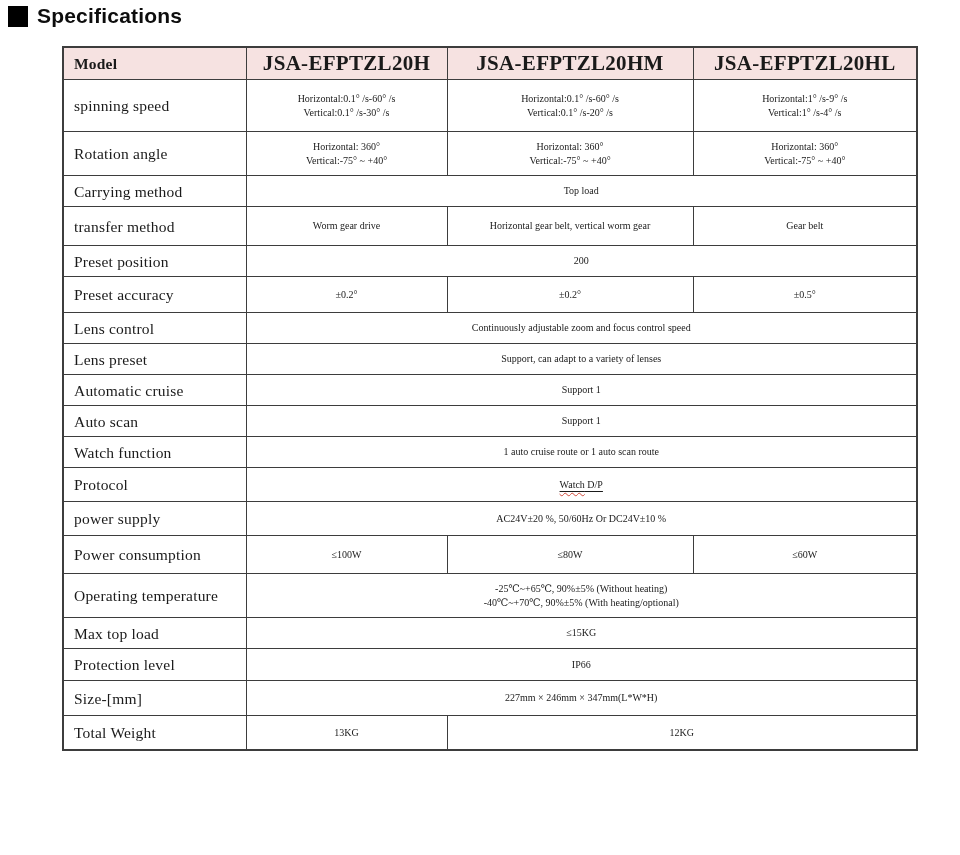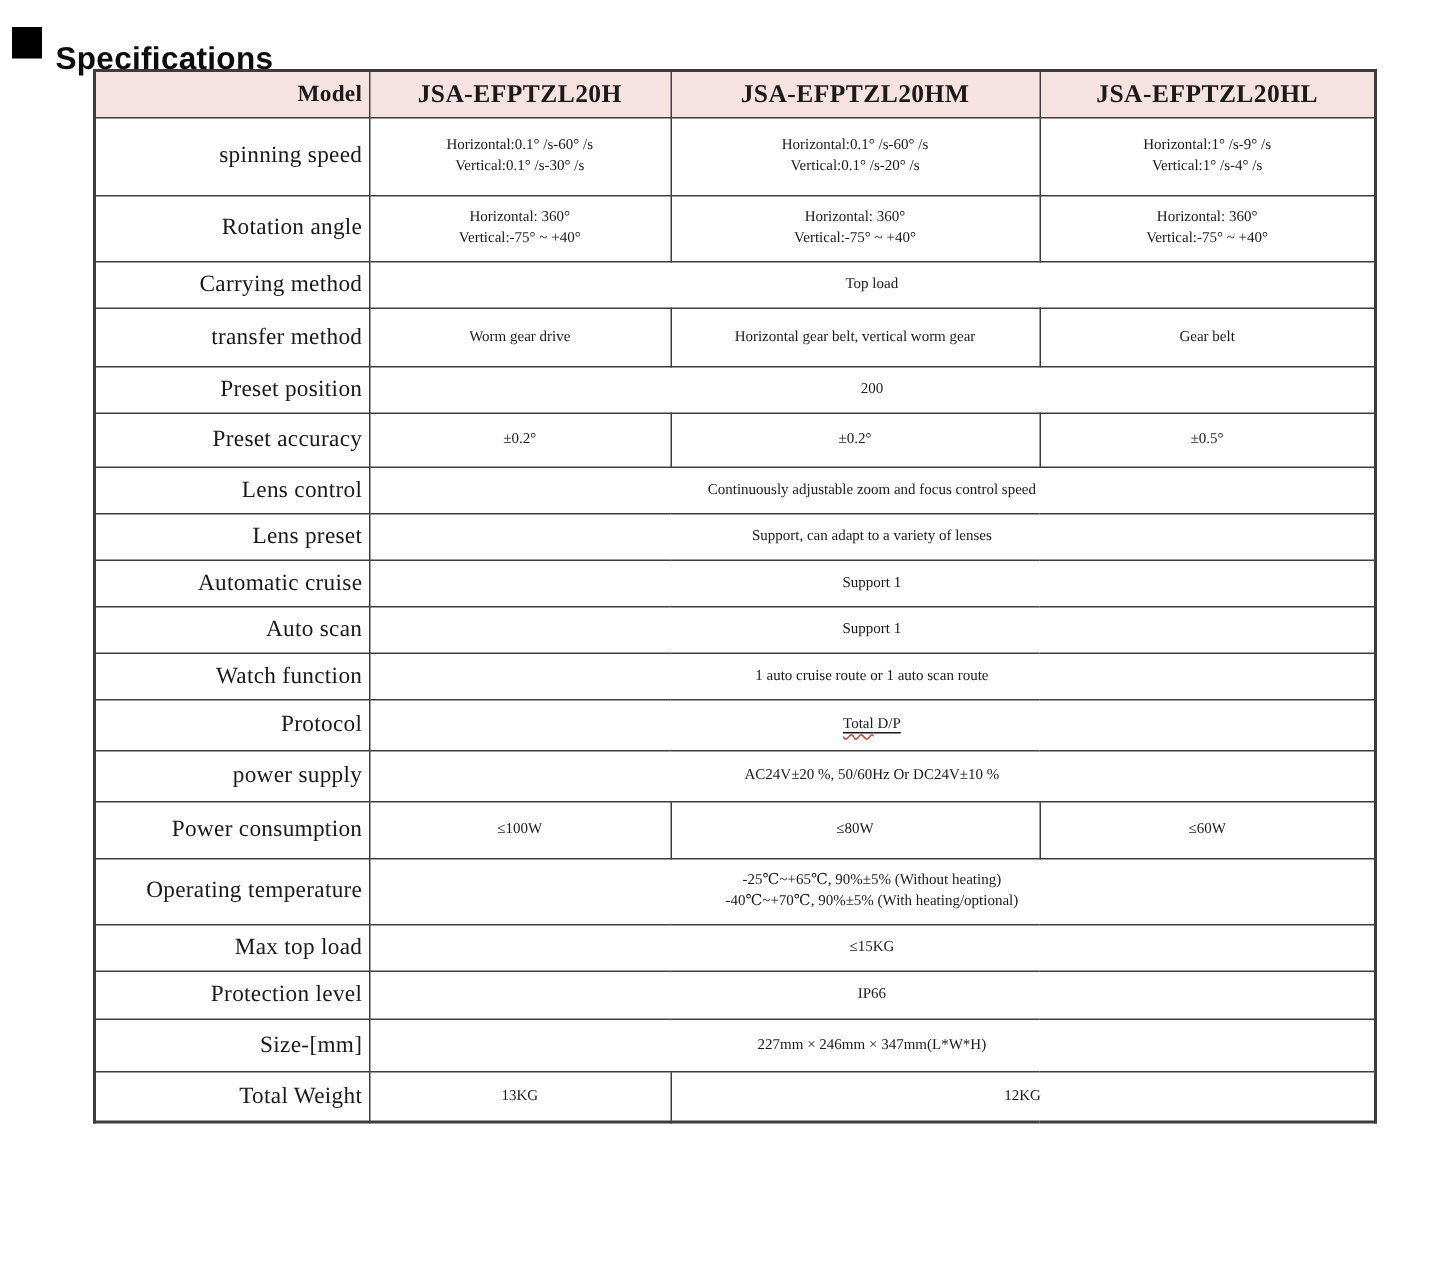--- a/index.html
+++ b/index.html
@@ -7,38 +7,38 @@
     width:960px;height:855px;background:#ffffff;position:relative;
     font-family:"Liberation Serif","DejaVu Serif",serif;color:#1a1a1a;
     overflow:hidden;
   }
   .title-bar{
     position:absolute;left:8px;top:4px;display:flex;align-items:center;gap:9px;
   }
   .title-sq{width:20px;height:21px;background:#000;}
   .page-title{
     font-family:"Liberation Sans","DejaVu Sans",sans-serif;
-    font-weight:bold;font-size:21px;color:#0d0d0d;letter-spacing:0.2px;margin-top:24px;
+    font-weight:bold;font-size:21px;color:#0d0d0d;letter-spacing:0.2px;
   }
   table.spec{
     position:absolute;left:62px;top:46px;width:854px;
     border-collapse:collapse;table-layout:fixed;
     border:2px solid #3d3d3d;
   }
   .spec th,.spec td{
     border:1px solid #3d3d3d;
     font-size:10px;line-height:1.4;
     text-align:center;vertical-align:middle;
     padding:1px 4px;overflow:hidden;
   }
   .spec th{
-    background:#f6e2e1;font-weight:bold;font-size:17px;letter-spacing:0.3px;
+    background:#f6e2e1;font-weight:bold;font-size:21px;letter-spacing:0.3px;
   }
   .spec th.lbl,.spec td.lbl{
-    text-align:right;padding-left:10px;font-size:15.5px;letter-spacing:0.2px;
+    text-align:left;padding-left:10px;font-size:15.5px;letter-spacing:0.2px;
   }
   .two-line .ln{display:block;}
   .underl{text-decoration:underline;text-underline-offset:3px;}
   .wavy{
     text-decoration-line:underline;text-decoration-style:wavy;
     text-decoration-color:#d04a3a;text-decoration-thickness:1px;
     text-underline-offset:4px;
   }
 </style>
 </head>
@@ -144,21 +144,21 @@
 
   <tr style="height:31px">
     <td class="lbl">Watch function</td>
     <td colspan="3">1 auto cruise route or 1 auto scan route</td>
   </tr>
 
 
   <tr style="height:34px">
     <td class="lbl">Protocol</td>
     <td colspan="3">
-      <span class="underl"><span class="wavy">Total</span><span> D/P</span></span>
+      <span class="underl"><span class="wavy">Watch</span><span> D/P</span></span>
     </td>
   </tr>
 
 
   <tr style="height:34px">
     <td class="lbl">power supply</td>
     <td colspan="3">AC24V±20 %,  50/60Hz Or DC24V±10 %</td>
   </tr>
 
   <tr style="height:38px">

